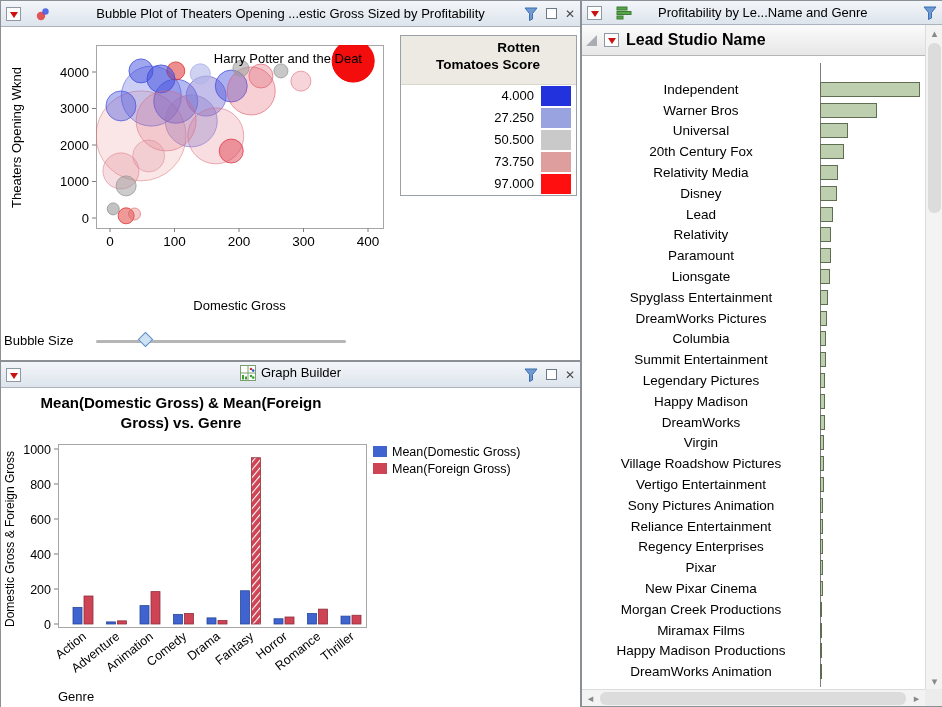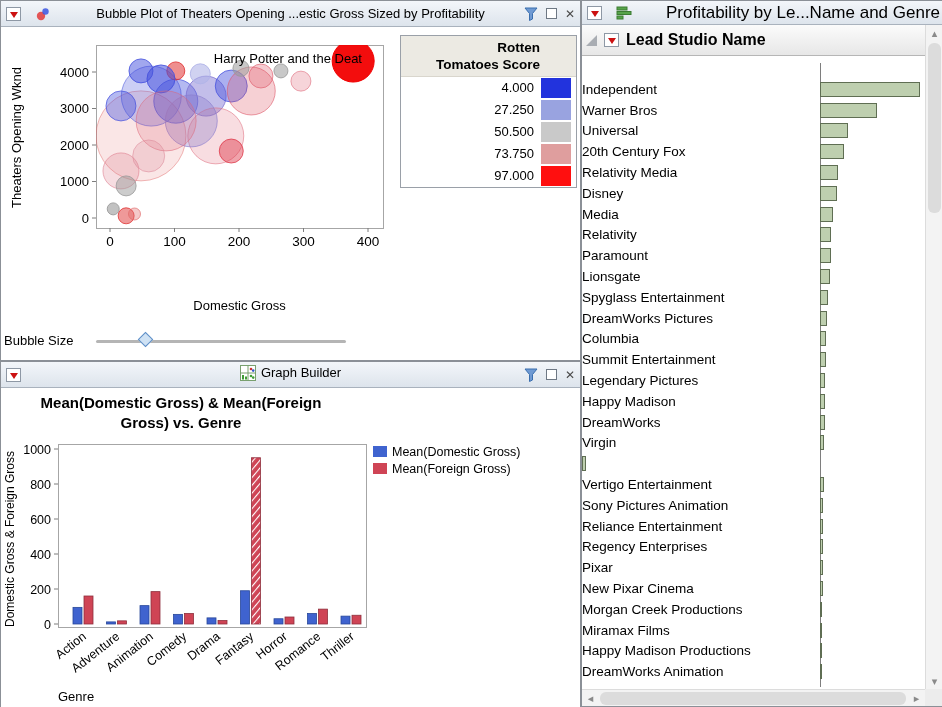--- a/index.html
+++ b/index.html
@@ -8,58 +8,58 @@
   .app{position:absolute;inset:0;border:1px solid #8b9097;background:#fff}
   .panel{position:absolute;background:#fff;overflow:hidden}
   #panel-bubble{left:0;top:0;width:579px;height:359px}
   #panel-gb{left:0;top:361px;width:579px;height:345px}
   #panel-studio{left:581px;top:0;width:360px;height:705px}
   .divider-v{position:absolute;left:579px;top:0;width:2px;height:707px;background:#8b9097}
   .divider-h{position:absolute;left:0;top:359px;width:579px;height:2px;background:#8b9097}
 
   .hdr{position:relative;height:26px;background:linear-gradient(#f3f6fa,#dde4ec);border-bottom:1px solid #a9b2bd;display:flex;align-items:center;gap:14px;padding:0 5px;flex:none}
   .hdr-title{position:absolute;left:0;right:0;text-align:center;font-size:13px;pointer-events:none}
-  .hdr-title-left{font-size:17px;margin-left:20px;white-space:nowrap}
+  .hdr-title-left{font-size:13px;margin-left:12px;white-space:nowrap}
   .hdr-btns{margin-left:auto;display:flex;align-items:center;gap:8px;z-index:2}
   .rtri{width:15px;height:14px;background:#fff;border:1px solid #8e98a5;display:inline-flex;align-items:flex-start;justify-content:center;z-index:2;flex:none}
   .rtri-arrow{width:0;height:0;border:4px solid transparent;border-top:6px solid #cc1111;margin-top:4px}
   .icon16{width:16px;height:16px;z-index:2;flex:none}
   .funnel{width:14px;height:14px}
   .maxbox{width:11px;height:11px;border:1px solid #6e7884;background:#fff;display:inline-block}
   .closex{font-size:12px;color:#4a4a4a;line-height:1}
 
   .vlab{position:absolute;writing-mode:vertical-rl;transform:rotate(180deg);display:flex;align-items:center;justify-content:center;font-size:13px;white-space:nowrap}
   svg text{font-family:"Liberation Sans",sans-serif;fill:#000}
 
   
   #bubble-svg{position:absolute;left:0;top:26px}
   #bubble-ylab{left:8px;top:44px;height:185px}
   .legend{position:absolute;left:399px;top:34px;width:177px;border:1px solid #9aa0a8;background:#fff}
-  .legend-hdr{background:#eceae3;font-weight:bold;text-align:right;padding:4px 36px 2px 0;font-size:13.5px;line-height:1.25;border-bottom:1px solid #d9d6cd}
+  .legend-hdr{background:#eceae3;font-weight:bold;text-align:right;padding:4px 36px 10px 0;font-size:13.5px;line-height:1.25;border-bottom:1px solid #d9d6cd}
   .legend-row{display:flex;justify-content:flex-end;align-items:center;height:22px;padding-right:5px;gap:7px;font-size:13px}
   .legend-swatch{width:30px;height:20px;flex:none}
   #bubble-xlab{position:absolute;left:95px;top:297px;width:287px;text-align:center}
   #bubble-size-label{position:absolute;left:3px;top:332px}
   #slider-track{position:absolute;left:95px;top:339px;width:250px;height:3px;background:#b5b5b5;border-radius:2px}
   #slider-thumb{position:absolute;left:139px;top:333px;width:11px;height:11px;background:#cfe2f4;border:1px solid #5f8fc7;transform:rotate(45deg)}
 
   
   #gb-title{position:absolute;left:30px;top:31px;width:300px;text-align:center;font-weight:bold;font-size:15px;line-height:1.3}
   #gb-ylab{left:2px;top:82px;height:190px;font-size:12px}
   #gb-svg{position:absolute;left:0;top:56px}
   #gb-xlab{position:absolute;left:57px;top:327px;width:308px;text-align:left}
 
   
   #panel-studio .hdr{height:24px}
   .subhdr{position:absolute;left:0;top:24px;width:343px;height:31px;background:linear-gradient(#fbfbfb,#e7e7e7);border-bottom:1px solid #b6b6b6;display:flex;align-items:center;padding:0 4px;gap:7px}
   .collapse-tri{width:0;height:0;border-left:11px solid transparent;border-bottom:11px solid #a9adb3;flex:none}
   .subhdr-title{font-weight:bold;font-size:16px}
   #studio-rows{position:absolute;left:0;top:78px;width:343px}
   .srow{display:flex;align-items:center;height:20.8px}
-  .slabel{width:238px;text-align:left;padding-right:0;font-size:13.5px;white-space:nowrap;flex:none}
+  .slabel{width:238px;text-align:center;padding-right:0;font-size:13.5px;white-space:nowrap;flex:none}
   .sbar{height:15px;background:#becfaf;border:1px solid #5f6e53;flex:none}
   #studio-axis{position:absolute;left:238px;top:62px;width:1px;height:624px;background:#7e7e7e}
   .vscroll{position:absolute;left:343px;top:24px;width:17px;height:664px;background:#f3f3f3;border-left:1px solid #dcdcdc}
   .vthumb{position:absolute;left:2px;top:18px;width:13px;height:170px;background:#dcdcdc;border-radius:6px}
   .hscroll{position:absolute;left:0;top:688px;width:343px;height:17px;background:#f3f3f3;border-top:1px solid #dcdcdc}
   .hthumb{position:absolute;left:18px;top:2px;width:306px;height:13px;background:#dcdcdc;border-radius:6px}
   .corner{position:absolute;left:343px;top:688px;width:17px;height:17px;background:#ececec}
   .sarrow{position:absolute;color:#8a8a8a;font-size:11px;line-height:1;display:flex;align-items:center;justify-content:center;width:17px;height:16px}
 </style>
 </head>
@@ -308,21 +308,21 @@
         </div>
         <div class="srow">
           <div class="slabel">Relativity Media</div>
           <div class="sbar" style="width: 18px; background: rgb(190, 207, 175);"></div>
         </div>
         <div class="srow">
           <div class="slabel">Disney</div>
           <div class="sbar" style="width: 17px; background: rgb(190, 207, 175);"></div>
         </div>
         <div class="srow">
-          <div class="slabel">Media</div>
+          <div class="slabel">Lead</div>
           <div class="sbar" style="width: 13px; background: rgb(190, 207, 175);"></div>
         </div>
         <div class="srow">
           <div class="slabel">Relativity</div>
           <div class="sbar" style="width: 11px; background: rgb(190, 207, 175);"></div>
         </div>
         <div class="srow">
           <div class="slabel">Paramount</div>
           <div class="sbar" style="width: 11px; background: rgb(190, 207, 175);"></div>
         </div>
@@ -356,20 +356,21 @@
         </div>
         <div class="srow">
           <div class="slabel">DreamWorks</div>
           <div class="sbar" style="width: 5px; background: rgb(190, 207, 175);"></div>
         </div>
         <div class="srow">
           <div class="slabel">Virgin</div>
           <div class="sbar" style="width: 4px; background: rgb(190, 207, 175);"></div>
         </div>
         <div class="srow">
+          <div class="slabel">Village Roadshow Pictures</div>
           <div class="sbar" style="width: 4px; background: rgb(190, 207, 175);"></div>
         </div>
         <div class="srow">
           <div class="slabel">Vertigo Entertainment</div>
           <div class="sbar" style="width: 4px; background: rgb(190, 207, 175);"></div>
         </div>
         <div class="srow">
           <div class="slabel">Sony Pictures Animation</div>
           <div class="sbar" style="width: 3px; background: rgb(190, 207, 175);"></div>
         </div>

